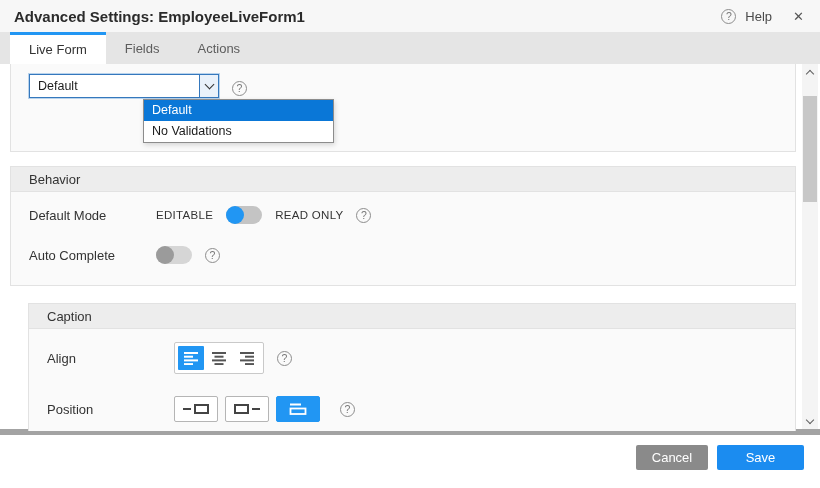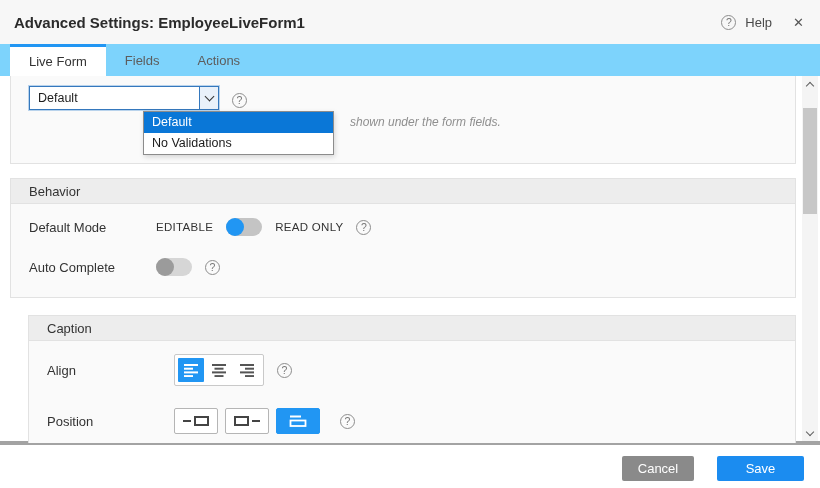--- a/index.html
+++ b/index.html
@@ -1,27 +1,27 @@
 <!DOCTYPE html>
 <html><head>
 <meta charset="utf-8">
 <style>
   * { margin:0; padding:0; box-sizing:border-box; }
   html,body { width:820px; height:488px; background:#fff; font-family:"Liberation Sans", sans-serif; color:#333; overflow:hidden; }
 
   
-  .dlg-header { height:44px; background:#f7f7f7; display:flex; align-items:center; justify-content:space-between; padding:0 16px 0 14px; }
+  .dlg-header { height:32px; background:#f7f7f7; display:flex; align-items:center; justify-content:space-between; padding:0 16px 0 14px; }
   .dlg-title { font-size:15px; font-weight:bold; color:#2b2b2b; }
   .hdr-right { display:flex; align-items:center; gap:9px; }
   .help-icon { width:15px; height:15px; border:1px solid #8d8d8d; border-radius:50%; color:#777; font-size:10.5px; display:inline-flex; align-items:center; justify-content:center; cursor:pointer; }
   .help-label { font-size:13px; color:#4a4a4a; cursor:pointer; }
   .close-x { font-size:13px; color:#555; margin-left:12px; cursor:pointer; }
 
   
-  .tabbar { height:32px; background:#7dd3fc; display:flex; padding-left:10px; }
+  .tabbar { height:32px; background:#e5e5e5; display:flex; padding-left:10px; }
   .tab { padding:0 19px; font-size:13px; color:#5d5d5d; display:flex; align-items:center; cursor:pointer; }
   .tab.active { background:#fff; border-top:3px solid #2196f3; color:#333; }
 
   
   .content { position:relative; height:365px; background:#fff; }
   .section { margin:0 24px 0 10px; background:#fafafa; border:1px solid #e2e2e2; }
   .section-head { height:25px; background:#ededed; border-bottom:1px solid #e2e2e2; font-size:13px; color:#333; line-height:25px; padding-left:18px; }
   .sec-a { border-top:none; height:88px; }
   .gap { height:14px; background:#fff; }
   .row { display:flex; align-items:center; padding:9px 0 9px 18px; }
@@ -62,21 +62,21 @@
   
   .scrollbar { position:absolute; top:0; right:2px; width:16px; height:365px; background:#f4f4f4; }
   .sb-arrow { position:absolute; left:0; width:16px; height:16px; display:flex; align-items:center; justify-content:center; cursor:pointer; }
   .sb-up { top:0; } .sb-down { bottom:0; }
   .sb-chev { width:6px; height:6px; border-right:1.5px solid #606060; border-bottom:1.5px solid #606060; }
   .sb-up .sb-chev { transform:rotate(-135deg); margin-top:3px; }
   .sb-down .sb-chev { transform:rotate(45deg); margin-top:-3px; }
   .sb-thumb { position:absolute; left:1px; top:32px; width:14px; height:106px; background:#c7c7c7; cursor:pointer; }
 
   
-  .footer { height:51px; border-top:4px solid #a3a3a3; background:#fff; display:flex; align-items:center; justify-content:flex-end; padding-right:16px; gap:23px; }
+  .footer { height:51px; border-top:6px solid #a3a3a3; background:#fff; display:flex; align-items:center; justify-content:flex-end; padding-right:16px; gap:9px; }
   .btn { height:25px; border:none; border-radius:2px; color:#fff; font-size:13px; font-family:"Liberation Sans", sans-serif; cursor:pointer; }
   .btn-cancel { width:72px; background:#8a8a8a; }
   .btn-save { width:87px; background:#1b8cf0; }
 </style>
 </head>
 <body>
 
 <div class="dlg-header">
   <div class="dlg-title">Advanced Settings: EmployeeLiveForm1</div>
   <div class="hdr-right">
@@ -99,21 +99,20 @@
       <div class="select-box">
         <span class="select-value">Default</span>
         <span class="select-arrow-btn">
           <span class="chev-down"></span>
         </span>
       </div>
       <span class="help-icon q-after" style="margin-top:4px;">?</span>
     </div>
   </div>
 
-  <div class="hint">shown under the form fields.</div>
 
   <ul class="dd-list">
     <li class="dd-item hl">Default</li>
     <li class="dd-item">No Validations</li>
   </ul>
 
   <div class="gap"></div>
 
   <div class="section">
     <div class="section-head">Behavior</div>

